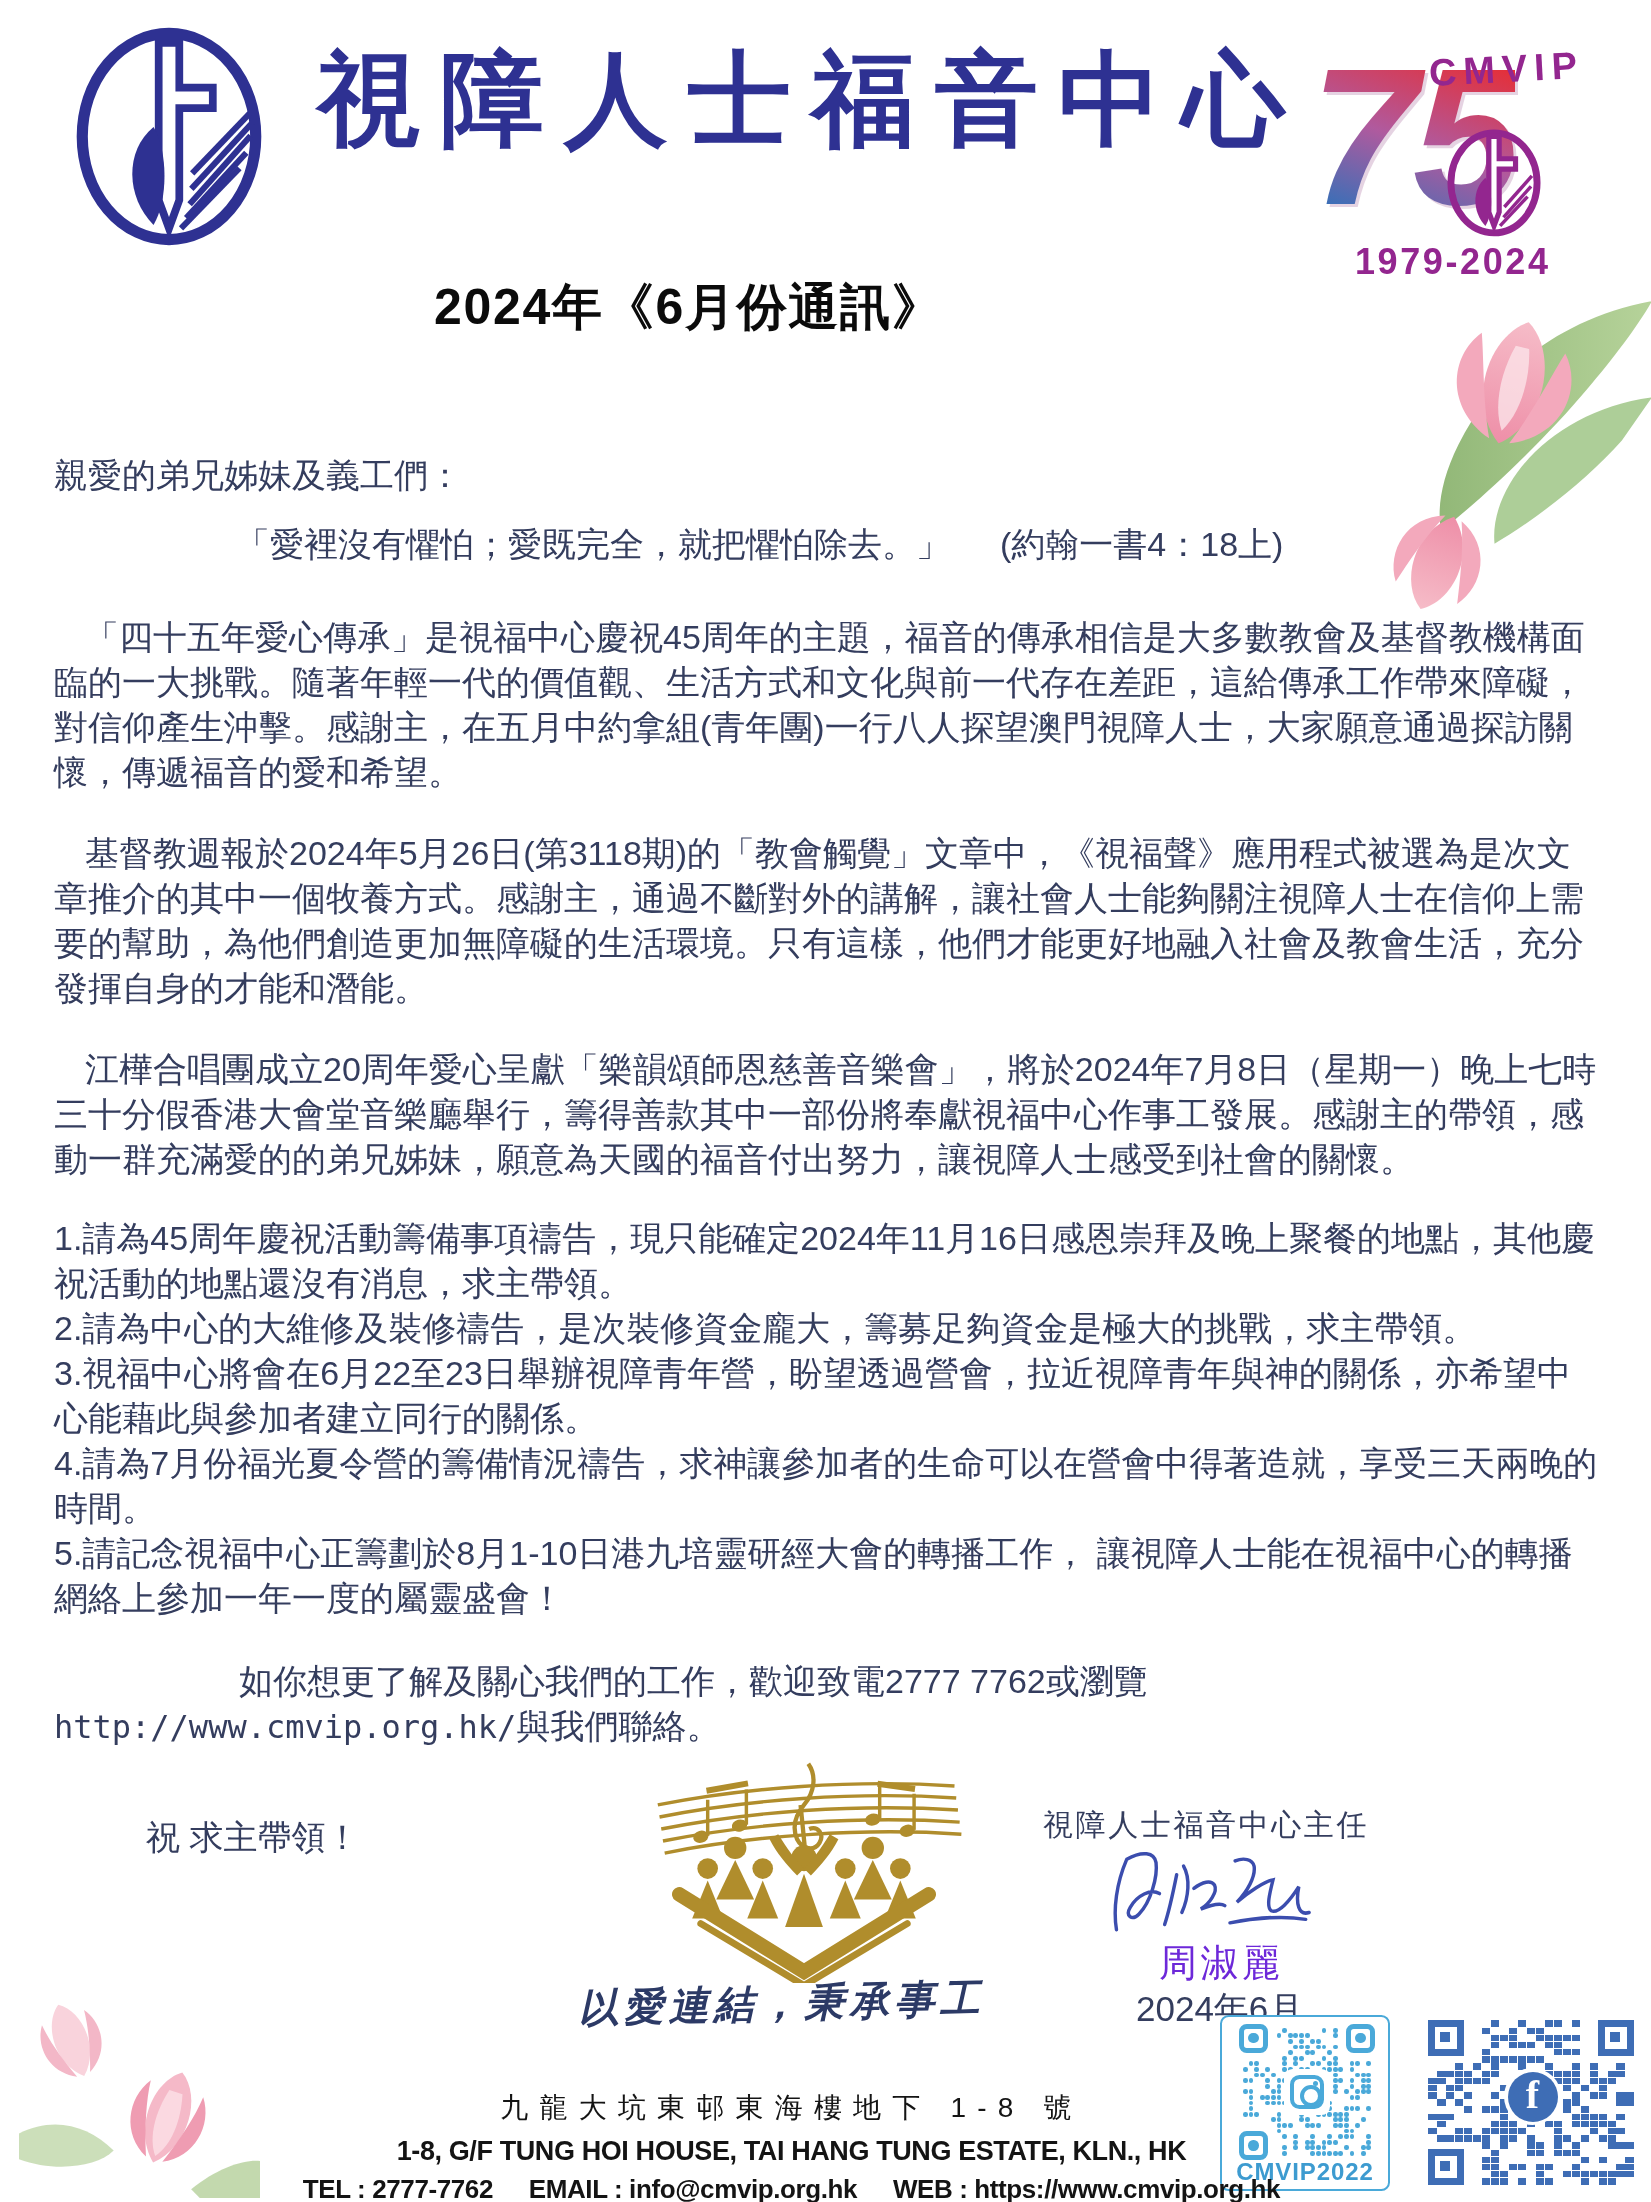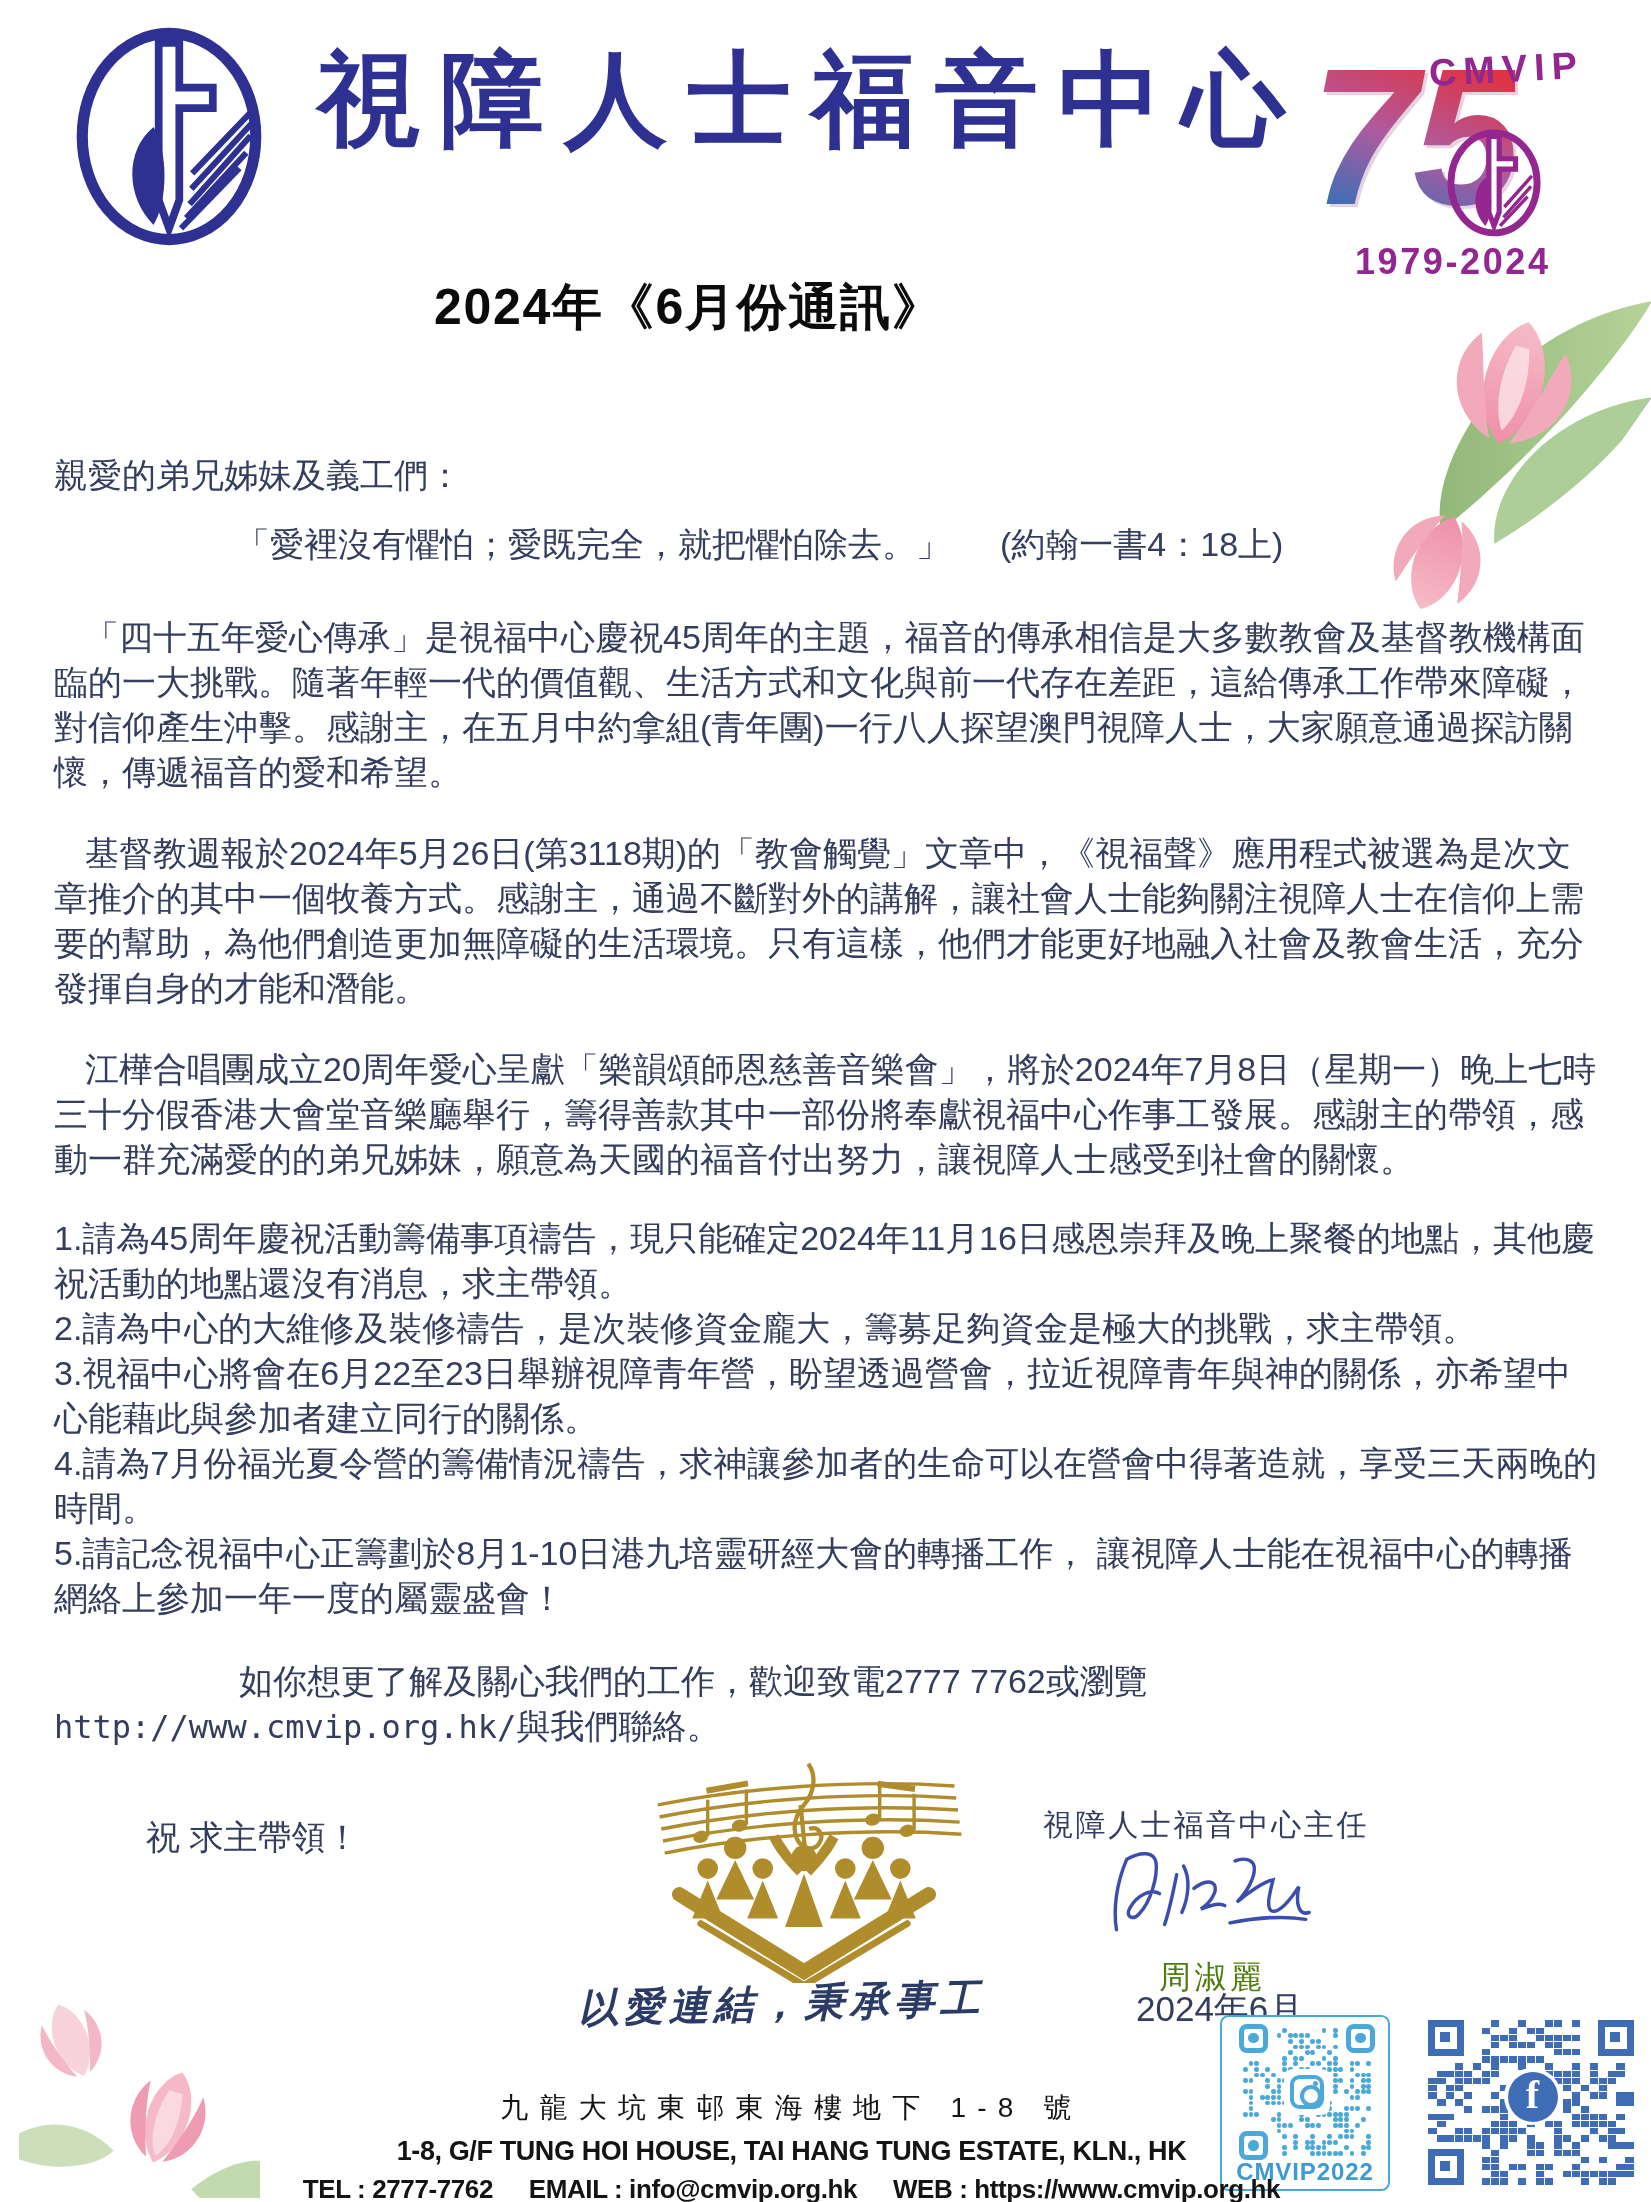--- a/index.html
+++ b/index.html
@@ -36,21 +36,21 @@
   .blessing { position:absolute; left:146px; top:1815px; font-size:34px; color:#343d5e; }
 
   
   .choir-logo { position:absolute; left:632px; top:1755px; }
   .slogan { position:absolute; left:578px; top:1975px; width:482px; font-size:40px; font-weight:800; font-style:italic;
             color:#2c3a66; letter-spacing:5.2px; transform:rotate(-1.5deg); white-space:nowrap; }
 
   
   .signoff-title { position:absolute; left:1043px; top:1805px; font-size:30px; color:#343d5e; letter-spacing:2.6px; }
   .signature { position:absolute; left:1101px; top:1840px; }
-  .signer { position:absolute; left:1159px; top:1938px; font-size:32px; color:#4d7c0f; letter-spacing:3.4px;margin-top:18px; }
+  .signer { position:absolute; left:1159px; top:1938px; font-size:38px; color:#6d28d9; letter-spacing:3.4px; }
   .sign-date { position:absolute; left:1136px; top:1986px; font-size:35px; color:#343d5e; }
 
   
   .qr-ig { position:absolute; left:1220px; top:2015px; width:170px; height:176px; border:2.6px solid #4aa9d9; border-radius:8.6px; background:#fff; }
   .qr-ig .qr-grid { position:absolute; left:20.6px; top:10.3px; width:129px; height:129px; color:#4aa9d9; }
   .qr-grid { display:grid; grid-template-columns:repeat(23,1fr); grid-template-rows:repeat(23,1fr); }
   .qr-grid i { background:currentColor; margin:0.4px; }
   .qr-ig .qr-grid i { border-radius:45%; }
   .ig-finder { position:absolute; width:29px; height:29px; border:5.2px solid #4aa9d9; border-radius:7.7px; background:#fff; }
   .ig-finder::after { content:""; position:absolute; left:4.3px; top:4.3px; width:10.3px; height:10.3px; border-radius:50%; background:#4aa9d9; }

